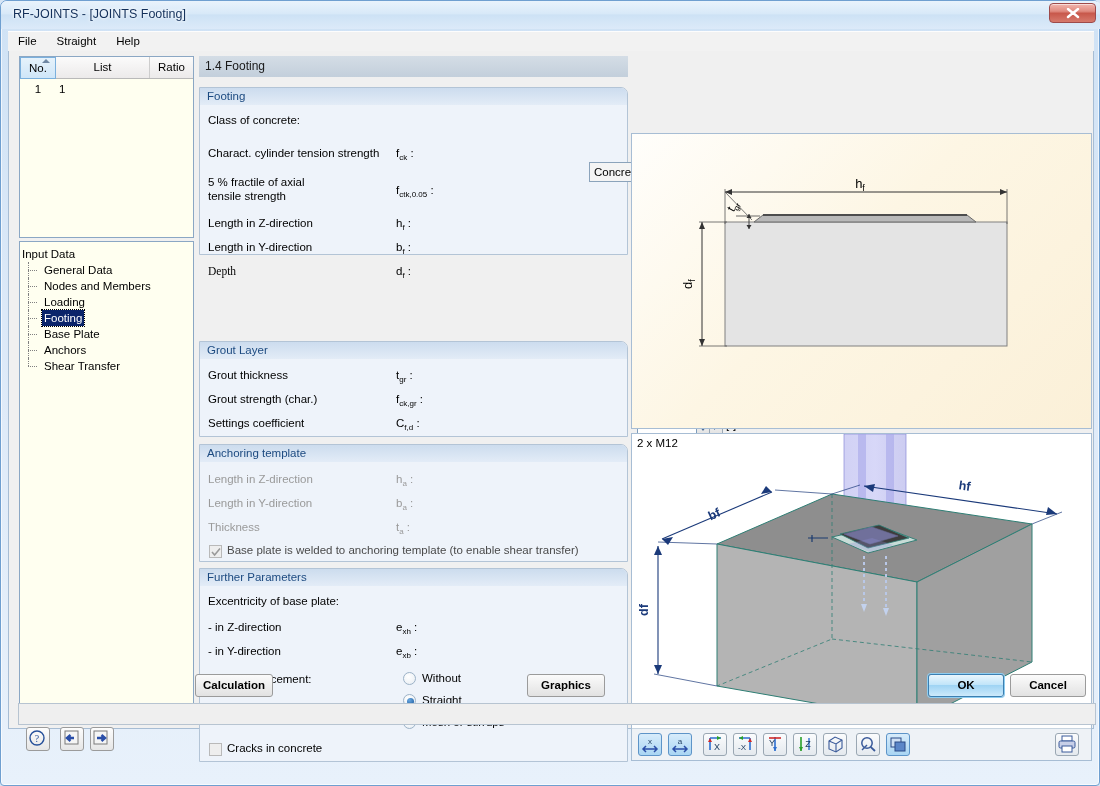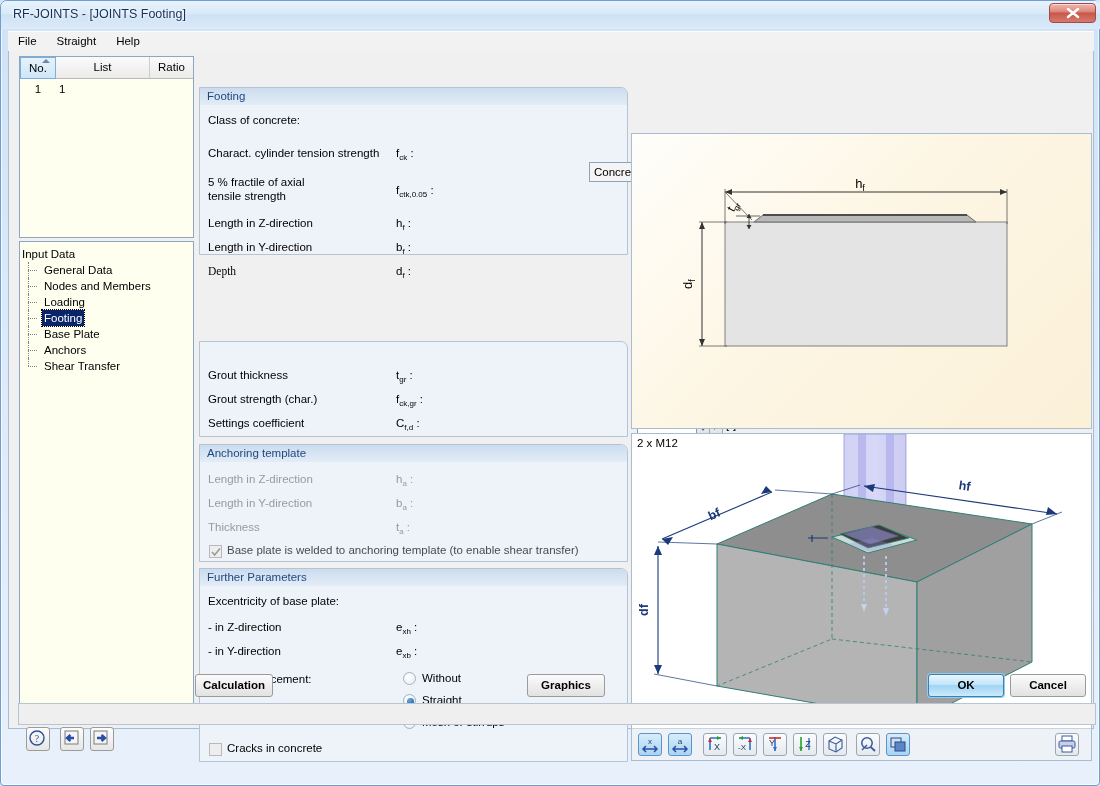--- a/index.html
+++ b/index.html
@@ -314,20 +314,21 @@
     </div>
     <div class="iconbtn" style="left:81px; top:676px;">
       <svg width="20" height="20" viewBox="0 0 20 20">
         <rect x="3" y="3" width="13" height="13" fill="#f5f5f5" stroke="#7a7a7a"></rect>
         <path d="M6,10 L13,10 M10.5,7 L14,10 L10.5,13" stroke="#2a4ea8" stroke-width="2.4" fill="none"></path>
       </svg>
     </div>
 
     <div id="main">
 
+      <div id="panel-title">1.4 Footing</div>
 
       <div class="group" style="top:31px; height:168px;">
         <div class="grp-head">Footing</div>
 
         <div class="lbl" style="left:8px; top:26px;">Class of concrete:</div>
 
         <div class="lbl" style="left:8px; top:59px;">Charact. cylinder tension strength</div>
         <div class="sym" style="left:196px; top:59px;">f<sub>ck</sub>&nbsp;:</div>
 
         <div class="lbl" style="left:8px; top:88px;">5 % fractile of axial</div>
@@ -406,20 +407,21 @@
             <div class="up"></div>
             <div class="dn"></div>
           </div>
         <div class="arrow">
             <i></i>
           </div>
       </div>
       <div class="unit" style="left:527px; top:261px;">mm</div>
 
       <div class="group" style="top:285px; height:96px;">
+        <div class="grp-head">Grout Layer</div>
 
         <div class="lbl" style="left:8px; top:27px;">Grout thickness</div>
         <div class="sym" style="left:196px; top:27px;">t<sub>gr</sub>&nbsp;:</div>
 
         <div class="lbl" style="left:8px; top:51px;">Grout strength (char.)</div>
         <div class="sym" style="left:196px; top:51px;">f<sub>ck,gr</sub>&nbsp;:</div>
 
         <div class="lbl" style="left:8px; top:75px;">Settings coefficient</div>
         <div class="sym" style="left:196px; top:75px;">C<sub>f,d</sub>&nbsp;:</div>
       </div>

